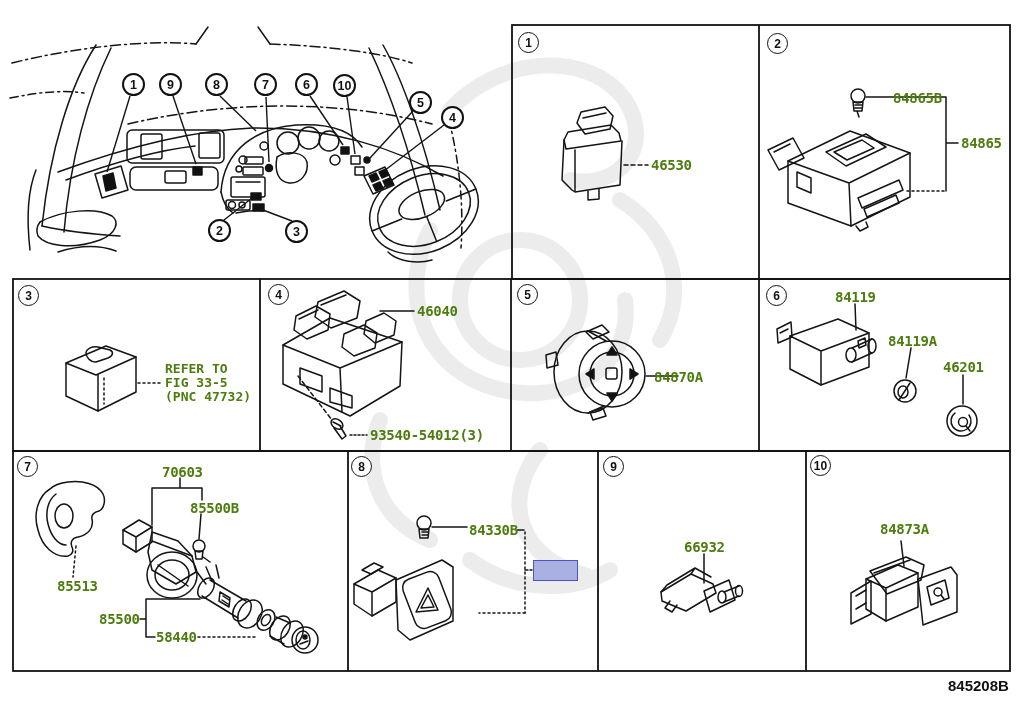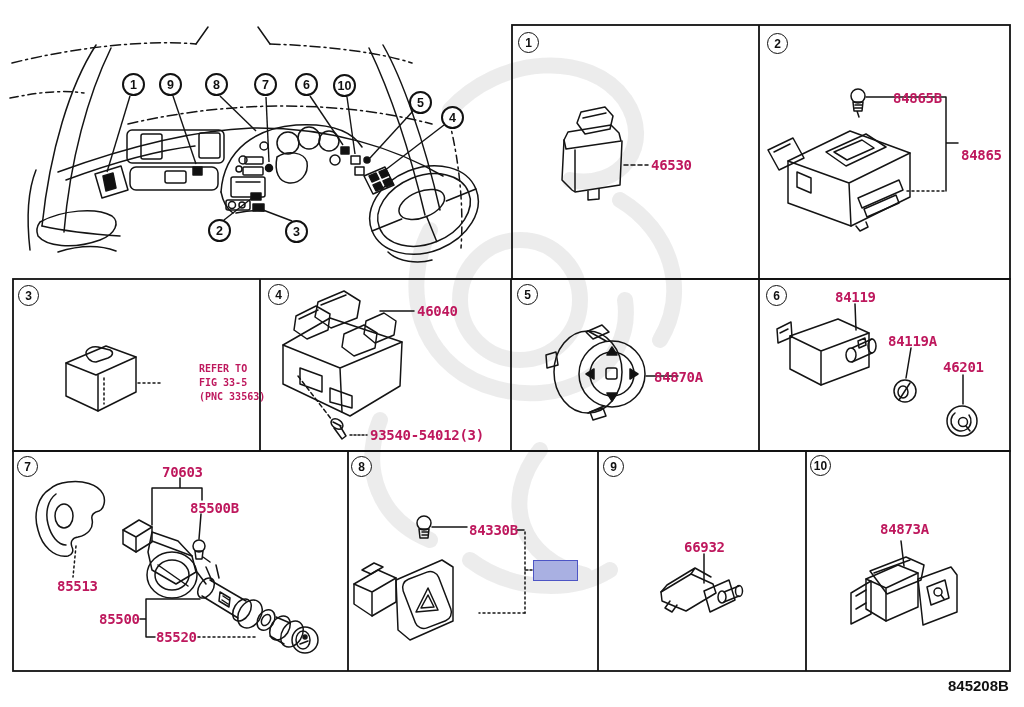--- a/index.html
+++ b/index.html
@@ -1,21 +1,21 @@
 <!DOCTYPE html>
 <html><head>
 <meta charset="utf-8">
 <style>
   html,body{margin:0;padding:0;background:#fff;}
   #stage{position:relative;width:1024px;height:707px;background:#fff;overflow:hidden;
          font-family:"Liberation Sans",sans-serif;color:#111;}
   #art{position:absolute;left:0;top:0;}
   .pn{position:absolute;font:700 14px "DejaVu Sans Mono","Liberation Mono",monospace;
-      color:#be185d;white-space:nowrap;letter-spacing:-0.3px;line-height:14px;}
-  .pn.sm{font-size:10px;letter-spacing:0;line-height:12px;margin-left:34px;}
+      color:#4d7c0f;white-space:nowrap;letter-spacing:-0.3px;line-height:14px;}
+  .pn.sm{font-size:13px;letter-spacing:0;line-height:12px;}
   .co{position:absolute;width:23px;height:23px;border:2px solid #111;border-radius:50%;
       background:#fff;font:700 12.5px "Liberation Sans",sans-serif;display:flex;
       align-items:center;justify-content:center;box-sizing:border-box;}
   .pb{position:absolute;width:21px;height:21px;border:1.7px solid #111;border-radius:50%;
       background:#fff;font:700 12px "Liberation Sans",sans-serif;display:flex;
       align-items:center;justify-content:center;box-sizing:border-box;}
   .hl{position:absolute;left:533px;top:560px;width:45px;height:21px;
       background:#a9b0e2;border:1.5px solid #4d55c5;box-sizing:border-box;}
   .code{position:absolute;left:948px;top:677px;font:700 15px "Liberation Sans",sans-serif;}
 </style>
@@ -350,35 +350,35 @@
     </div>
 <div class="pb" style="left:603px;top:456px">
       <span>9</span>
     </div>
 <div class="pb" style="left:810px;top:455px">
       <span>10</span>
     </div>
 
 <div class="pn" style="left:651px;top:158px">46530</div>
 <div class="pn" style="left:893px;top:91px">84865B</div>
-<div class="pn" style="left:961px;top:148px">84865</div>
+<div class="pn" style="left:961px;top:136px">84865</div>
 <div class="pn sm" style="left:165px;top:363px">REFER TO</div>
 <div class="pn sm" style="left:165px;top:377px">FIG 33-5</div>
-<div class="pn sm" style="left:165px;top:391px">(PNC 33563)</div>
+<div class="pn sm" style="left:165px;top:391px">(PNC 47732)</div>
 <div class="pn" style="left:417px;top:304px">46040</div>
 <div class="pn" style="left:370px;top:428px">93540-54012(3)</div>
 <div class="pn" style="left:654px;top:370px">84870A</div>
 <div class="pn" style="left:835px;top:290px">84119</div>
 <div class="pn" style="left:888px;top:334px">84119A</div>
 <div class="pn" style="left:943px;top:360px">46201</div>
 <div class="pn" style="left:162px;top:465px">70603</div>
 <div class="pn" style="left:190px;top:501px">85500B</div>
 <div class="pn" style="left:57px;top:579px">85513</div>
 <div class="pn" style="left:99px;top:612px">85500</div>
-<div class="pn" style="left:156px;top:630px">85520</div>
+<div class="pn" style="left:156px;top:630px">58440</div>
 <div class="pn" style="left:469px;top:523px">84330B</div>
 <div class="pn" style="left:684px;top:540px">66932</div>
 <div class="pn" style="left:880px;top:522px">84873A</div>
 
 <div class="hl" style="background: rgb(169, 176, 226); border-color: rgb(77, 85, 197);"></div>
 
 <div class="code">845208B</div>
 
 </div>
 

